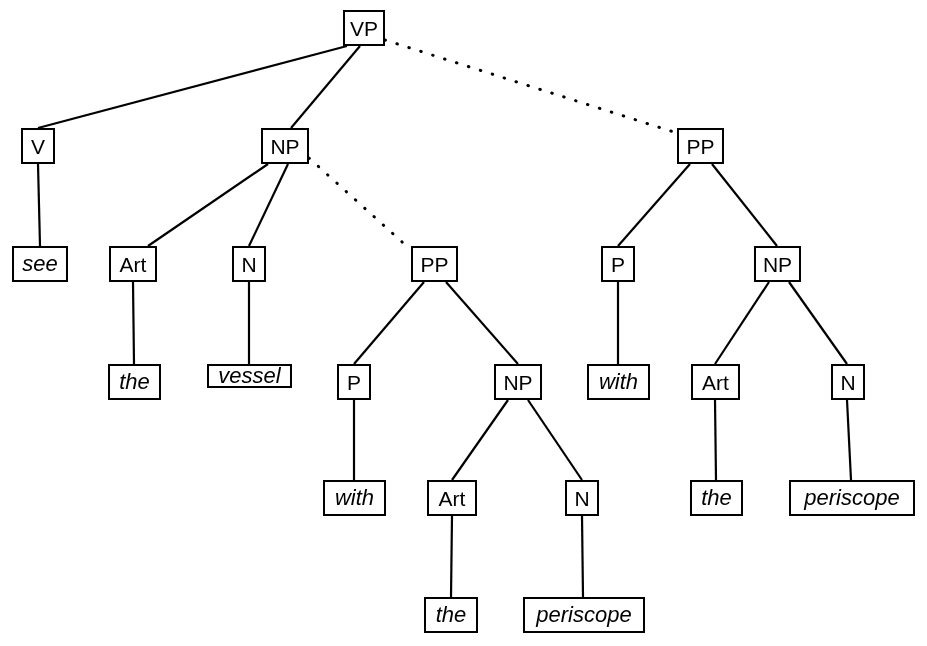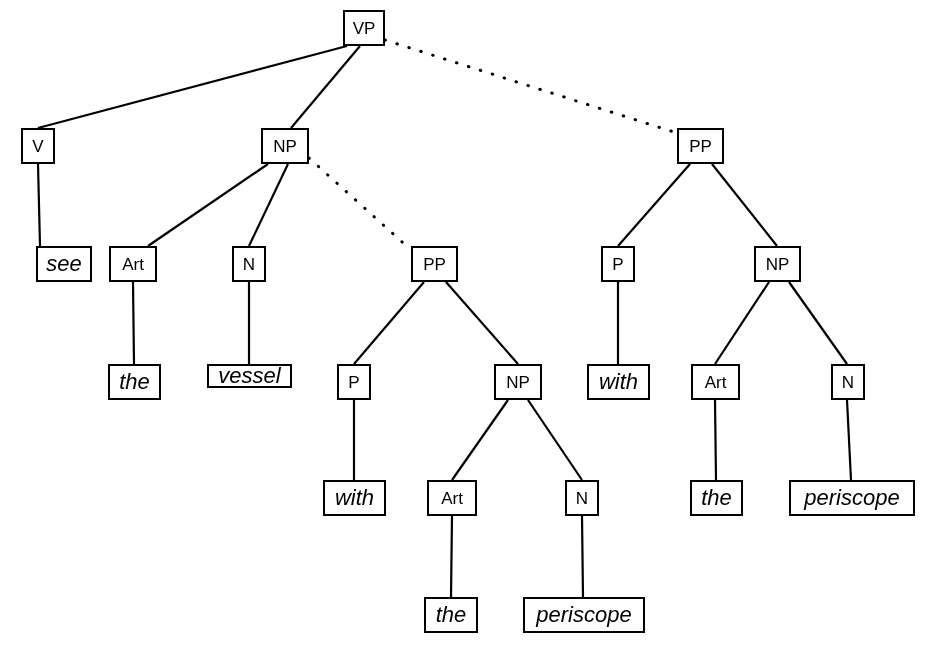--- a/index.html
+++ b/index.html
@@ -30,21 +30,21 @@
     border: 2px solid #000000;
     background: #ffffff;
     display: flex;
     align-items: center;
     justify-content: center;
     line-height: 1;
     color: #000000;
     white-space: nowrap;
   }
   .node.cat {
-    font-size: 17px;
+    font-size: 21px;
     font-style: normal;
   }
   .node.leaf {
     font-size: 22px;
     font-style: italic;
   }
 </style>
 </head>
 <body>
 
@@ -72,21 +72,21 @@
       <line x1="769" y1="282" x2="715" y2="364" stroke="#000000" stroke-width="2.2"></line>
       <line x1="789" y1="282" x2="847" y2="364" stroke="#000000" stroke-width="2.2"></line>
       <line x1="715" y1="400" x2="716" y2="480" stroke="#000000" stroke-width="2.2"></line>
       <line x1="847" y1="400" x2="851" y2="480" stroke="#000000" stroke-width="2.2"></line>
     </svg>
   <div id="node-layer">
       <div class="node cat" style="left: 343px; top: 10px; width: 42px; height: 36px;">VP</div>
       <div class="node cat" style="left: 21px; top: 128px; width: 34px; height: 36px;">V</div>
       <div class="node cat" style="left: 261px; top: 128px; width: 48px; height: 36px;">NP</div>
       <div class="node cat" style="left: 677px; top: 128px; width: 47px; height: 36px;">PP</div>
-      <div class="node leaf" style="left: 12px; top: 246px; width: 56px; height: 36px; margin-left: 24px;">see</div>
+      <div class="node leaf" style="left: 12px; top: 246px; width: 56px; height: 36px;">see</div>
       <div class="node cat" style="left: 109px; top: 246px; width: 48px; height: 36px;">Art</div>
       <div class="node cat" style="left: 232px; top: 246px; width: 34px; height: 36px;">N</div>
       <div class="node cat" style="left: 411px; top: 246px; width: 47px; height: 36px;">PP</div>
       <div class="node cat" style="left: 601px; top: 246px; width: 34px; height: 36px;">P</div>
       <div class="node cat" style="left: 754px; top: 246px; width: 47px; height: 36px;">NP</div>
       <div class="node leaf" style="left: 108px; top: 364px; width: 53px; height: 36px;">the</div>
       <div class="node leaf" style="left: 207px; top: 364px; width: 85px; height: 24px;">vessel</div>
       <div class="node cat" style="left: 337px; top: 364px; width: 34px; height: 36px;">P</div>
       <div class="node cat" style="left: 494px; top: 364px; width: 48px; height: 36px;">NP</div>
       <div class="node leaf" style="left: 587px; top: 364px; width: 63px; height: 36px;">with</div>

